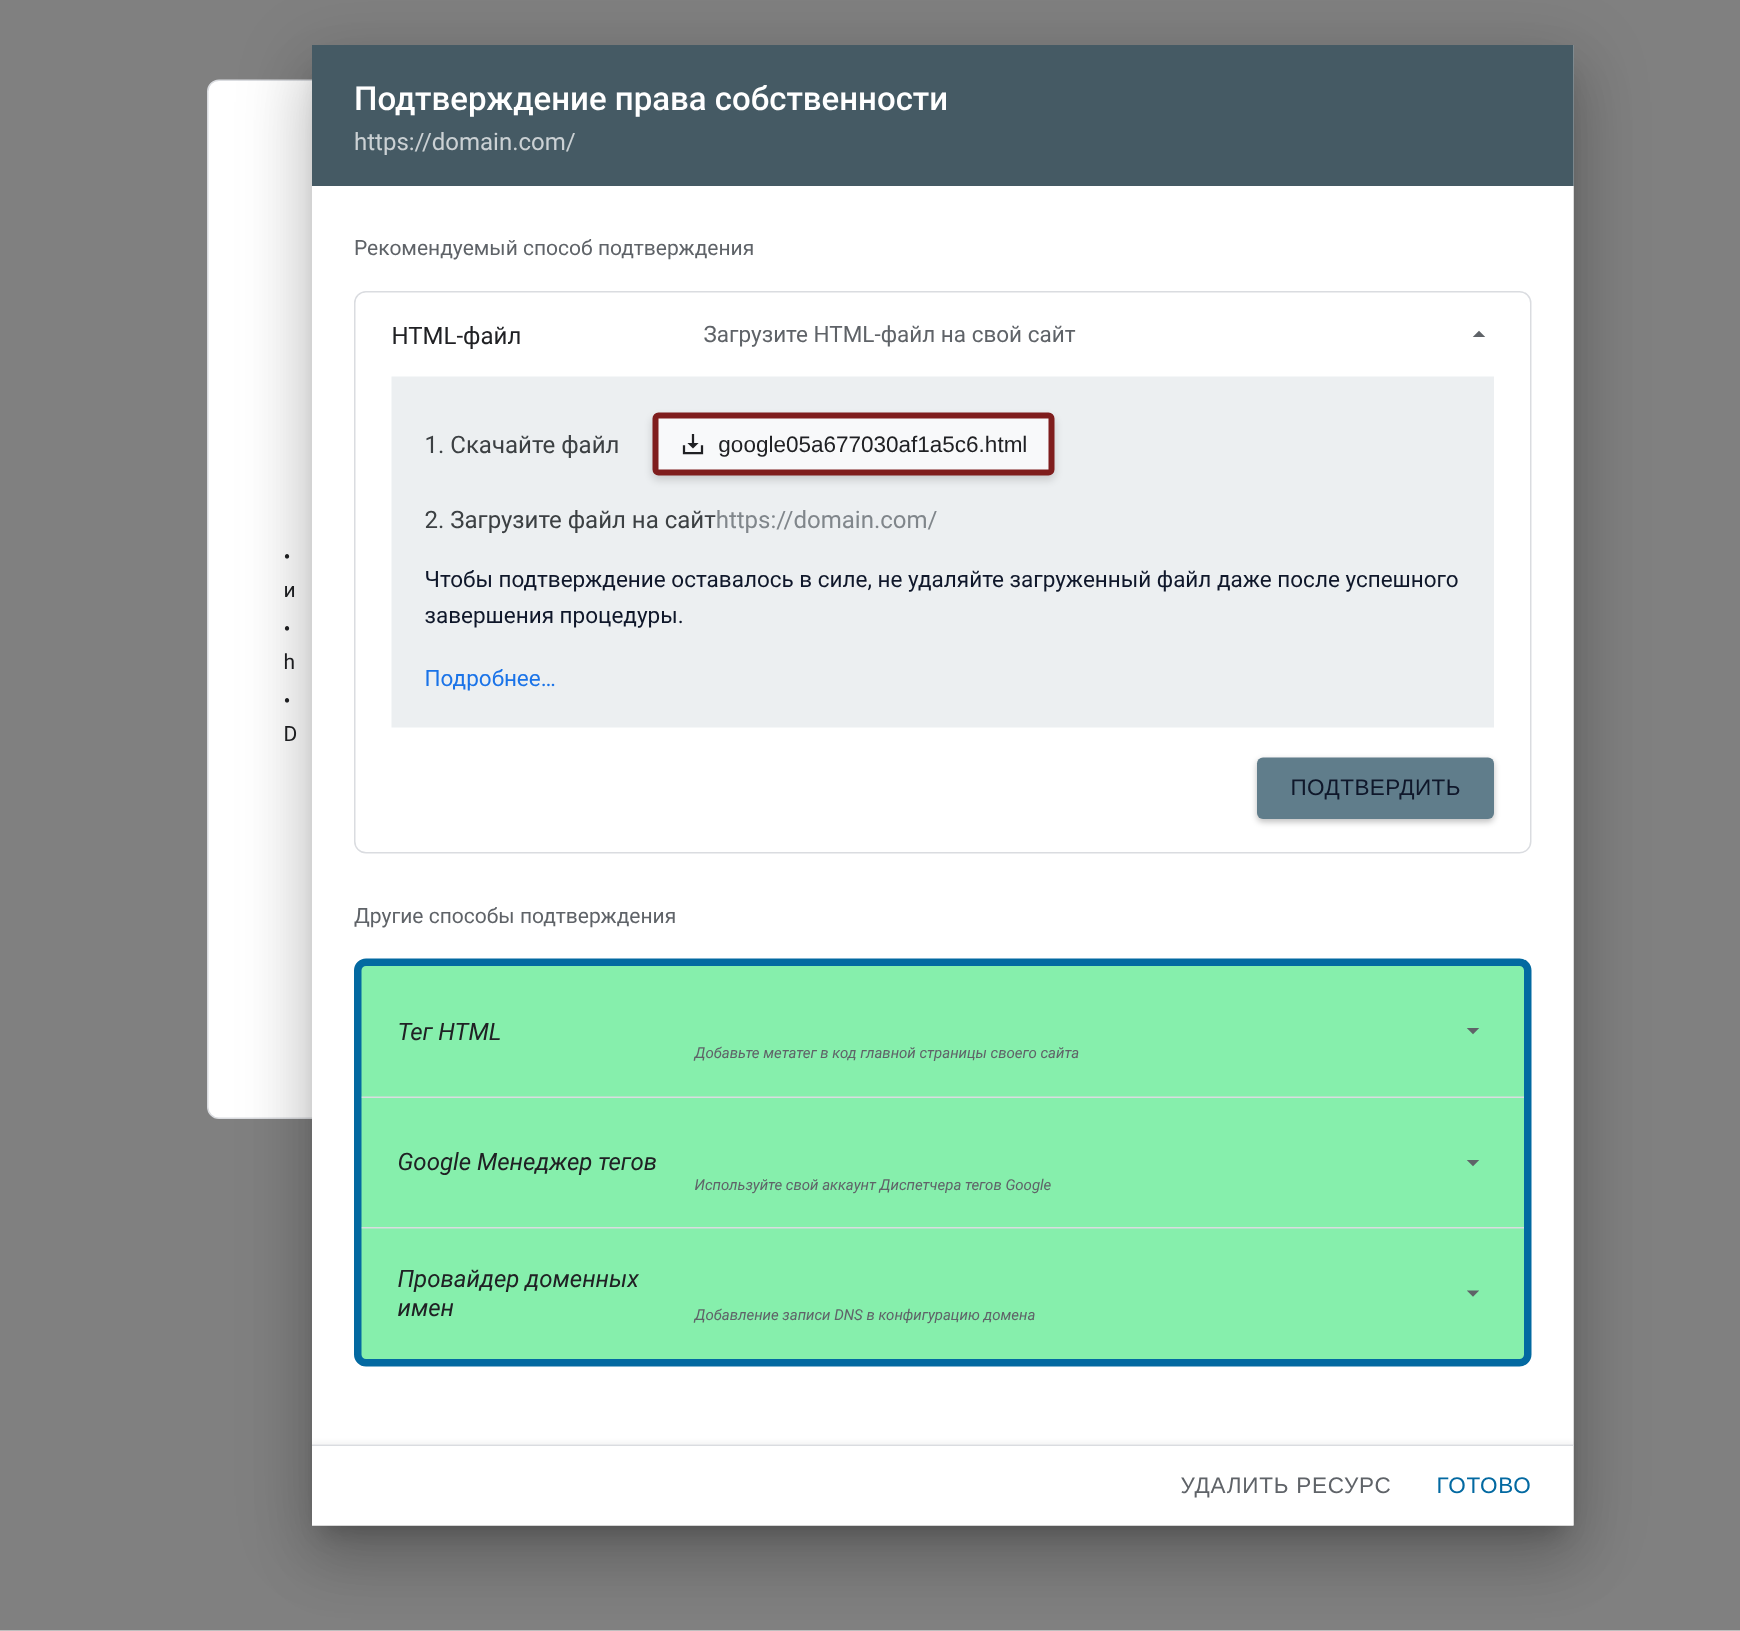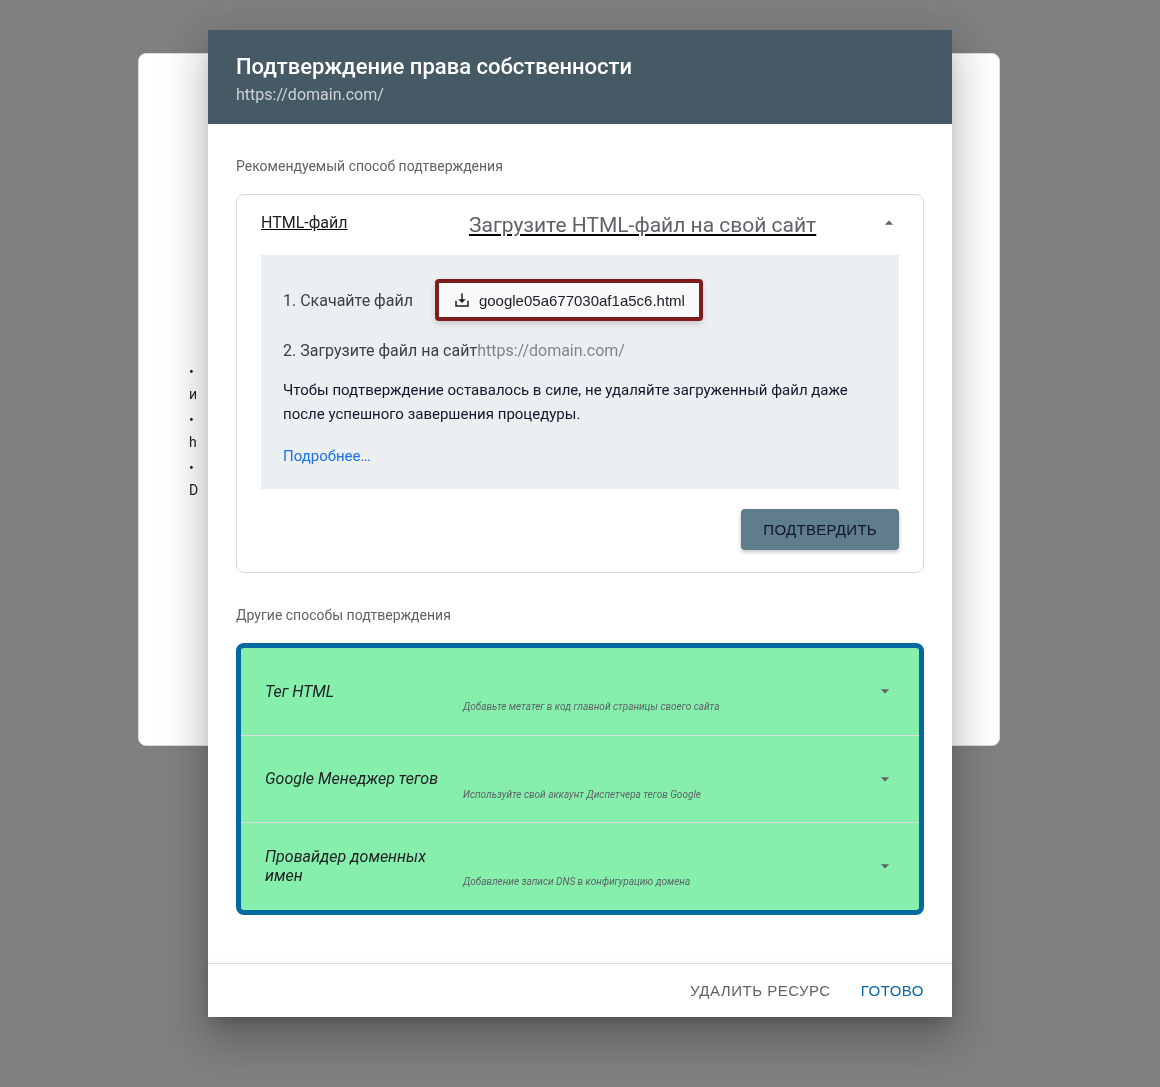--- a/index.html
+++ b/index.html
@@ -21,21 +21,21 @@
       border: 1px solid #dadce0;
       border-radius: 8px;
     }
     .background-card .row{
       position:absolute; left:50px; color:#202124; font-size:14px;
     }
     .dialog {
       position: absolute;
       top: 30px;
       left: 208px;
-      width: 744px;
+      width: 841px;
       height: 987px;
       background: #fff;
       box-shadow: 0 24px 38px 3px rgba(0,0,0,0.14), 0 9px 46px 8px rgba(0,0,0,0.12), 0 11px 15px -7px rgba(0,0,0,0.20);
       display: flex;
       flex-direction: column;
     }
     .dialog-header {
       background: #455a64;
       color: #fff;
       padding: 24px 28px 20px 28px;
@@ -60,33 +60,33 @@
       color: #5f6368;
       margin: 4px 0 20px 0;
     }
     .card {
       border: 1px solid #dadce0;
       border-radius: 8px;
       background: #fff;
     }
     .accordion-head {
       display: flex;
+      align-items: center;
       padding: 18px 24px;
       gap: 8px;
-      text-decoration: underline;
     }
     .accordion-head .method-title {
       flex: 0 0 200px;
       font-size: 16px;
       color: #202124;
       font-weight: 400;
     }
     .accordion-head .method-desc {
       flex: 1 1 auto;
-      font-size: 21px;
+      font-size: 15px;
       color: #5f6368;
     }
     .accordion-head .chev {
       flex: 0 0 auto;
       color: #5f6368;
     }
     .chev svg{ display:block; }
     .panel-inner {
       margin: 0 24px 20px 24px;
       background: #eceff1;

